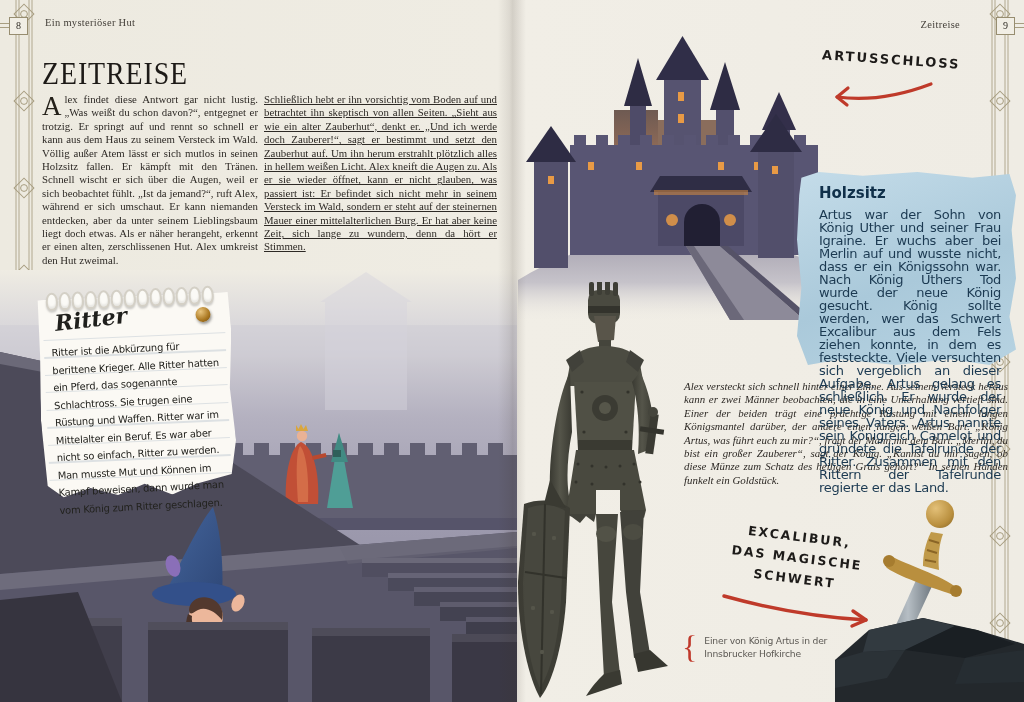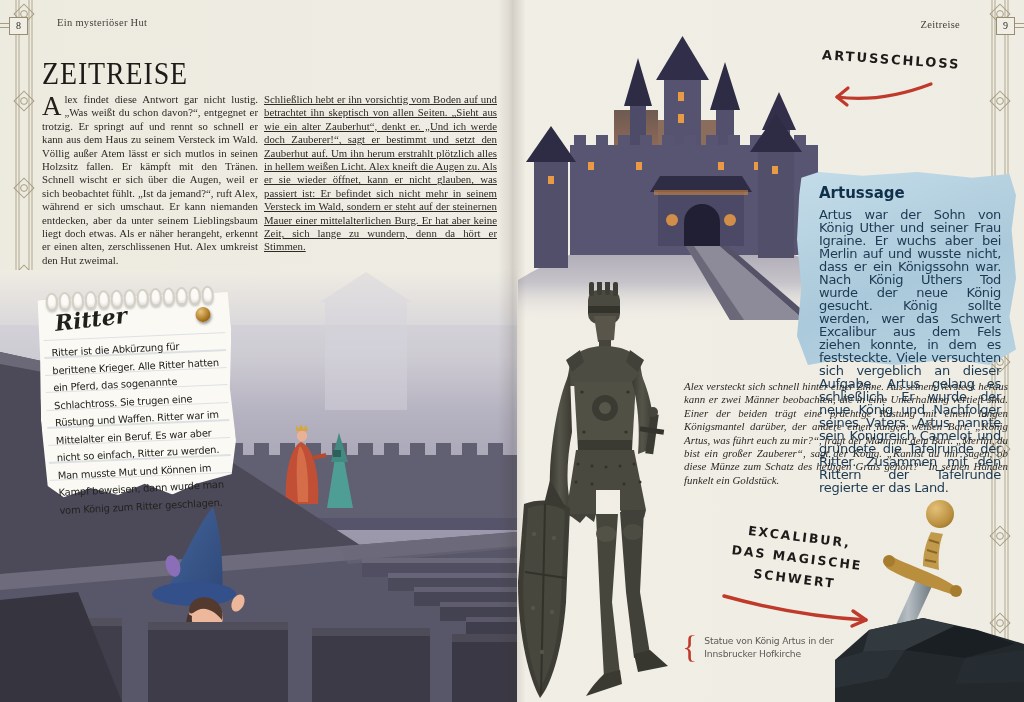--- a/index.html
+++ b/index.html
@@ -121,21 +121,21 @@
     </g>
   </svg>
 
   <div class="numrule" style="left:0;top:23px;width:10px;"></div>
   <div class="numrule" style="left:0;top:27px;width:10px;"></div>
   <div class="pagenum-box" style="left:9px;top:17px;"><span>8</span></div>
   <div class="numrule" style="right:0;top:23px;width:10px;"></div>
   <div class="numrule" style="right:0;top:27px;width:10px;"></div>
   <div class="pagenum-box" style="left:996px;top:17px;"><span>9</span></div>
 
-  <div class="running-head" style="left:45px;top:17px;margin-left:12px;">Ein mysteriöser Hut</div>
+  <div class="running-head" style="left:45px;top:17px;">Ein mysteriöser Hut</div>
   <div class="running-head" style="left:810px;top:19px;width:150px;text-align:right;">Zeitreise</div>
 
   <div class="title">ZEITREISE</div>
   <div class="col" id="col1">
     <span class="dropcap">A</span><span>lex findet diese Antwort gar nicht lustig. „Was weißt du schon davon?“, entgegnet er trotzig. Er springt auf und rennt so schnell er kann aus dem Haus zu seinem Versteck im Wald. Völlig außer Atem lässt er sich mutlos in seinen Holzsitz fallen. Er kämpft mit den Tränen. Schnell wischt er sich über die Augen, weil er sich beobachtet fühlt. „Ist da jemand?“, ruft Alex, während er sich umschaut. Er kann niemanden entdecken, aber da unter seinem Lieblingsbaum liegt doch etwas. Als er näher herangeht, erkennt er einen alten, zerschlissenen Hut. Alex umkreist den Hut zweimal.</span>
   </div>
   <div class="col" id="col2">Schließlich hebt er ihn vorsichtig vom Boden auf und betrachtet ihn skeptisch von allen Seiten. „Sieht aus wie ein alter Zauberhut“, denkt er. „Und ich werde doch Zauberer!“, sagt er bestimmt und setzt den Zauberhut auf. Um ihn herum erstrahlt plötzlich alles in hellem weißen Licht. Alex kneift die Augen zu. Als er sie wieder öffnet, kann er nicht glauben, was passiert ist: Er befindet sich nicht mehr in seinem Versteck im Wald, sondern er steht auf der steinernen Mauer einer mittelalterlichen Burg. Er hat aber keine Zeit, sich lange zu wundern, denn da hört er Stimmen.</div>
 
   <svg id="scene" class="abs" width="517" height="432" viewBox="0 0 517 432">
     <defs>
@@ -347,21 +347,21 @@
   </svg>
 
   <div class="hand" id="lbl-castle">ARTUSSCHLOSS</div>
   <svg class="arrow" style="left:815px;top:75px;" width="125" height="42" viewBox="0 0 125 42">
     <path d="M116,9 Q66,28 22,22" fill="none" stroke="#bf3a2a" stroke-width="3.2" stroke-linecap="round"></path>
     <path d="M22,22 L33,13 M22,22 L32,30" fill="none" stroke="#bf3a2a" stroke-width="3.2" stroke-linecap="round"></path>
   </svg>
 
   <div id="sage" class="abs">
     <div class="paper"></div>
-    <div class="sage-title">Artussage</div>
+    <div class="sage-title">Holzsitz</div>
     <div class="sage-text">Artus war der Sohn von König Uther und seiner Frau Igraine. Er wuchs aber bei Merlin auf und wusste nicht, dass er ein Königssohn war. Nach König Uthers Tod wurde der neue König gesucht. König sollte werden, wer das Schwert Excalibur aus dem Fels ziehen konnte, in dem es feststeckte. Viele versuchten sich vergeblich an dieser Aufgabe. Artus gelang es schließlich. Er wurde der neue König und Nachfolger seines Vaters. Artus nannte sein Königreich Camelot und gründete die Tafelrunde der Ritter. Zusammen mit den Rittern der Tafelrunde regierte er das Land.</div>
   </div>
 
   <div id="rbody">Alex versteckt sich schnell hinter einer Zinne. Aus seinem Versteck heraus kann er zwei Männer beobachten, die in eine Unterhaltung vertieft sind. Einer der beiden trägt eine prächtige Rüstung mit einem langen Königsmantel darüber, der andere einen langen weißen Bart. „König Artus, was führt euch zu mir?“, fragt der Mann mit dem Bart. „Merlin, du bist ein großer Zauberer“, sagt der König. „Kannst du mir sagen, ob diese Münze zum Schatz des heiligen Grals gehört?“ In seinen Händen funkelt ein Goldstück.</div>
 
   <svg id="statue" class="abs" width="210" height="420" viewBox="0 0 210 420">
     <defs>
       <linearGradient id="arm" x1="0" y1="0" x2="1" y2="0">
         <stop offset="0" stop-color="#3a3a32"></stop>
           <stop offset=".45" stop-color="#55554a"></stop>
@@ -454,21 +454,21 @@
     <div>DAS MAGISCHE</div>
     <div>SCHWERT</div>
   </div>
   <svg class="arrow" style="left:716px;top:586px;" width="162" height="48" viewBox="0 0 162 48">
     <path d="M8,10 Q80,30 150,34" fill="none" stroke="#bf3a2a" stroke-width="3.4" stroke-linecap="round"></path>
     <path d="M150,34 L137,25 M150,34 L136,40" fill="none" stroke="#bf3a2a" stroke-width="3.4" stroke-linecap="round"></path>
   </svg>
 
   <div id="caption" class="abs">
     <span class="brace">{</span>
-    <span class="cap-text">Statue von König Artus in der Innsbrucker Hofkirche</span>
+    <span class="cap-text">Einer von König Artus in der Innsbrucker Hofkirche</span>
   </div>
 
   <svg id="sword" class="abs" width="189" height="210" viewBox="0 0 189 210">
     <defs>
       <linearGradient id="blade" x1="0" y1="0" x2="1" y2="0">
         <stop offset="0" stop-color="#78828a"></stop>
           <stop offset=".5" stop-color="#b6bec4"></stop>
           <stop offset="1" stop-color="#6d767e"></stop>
       </linearGradient>
       <radialGradient id="pom" cx=".35" cy=".3" r="1">

